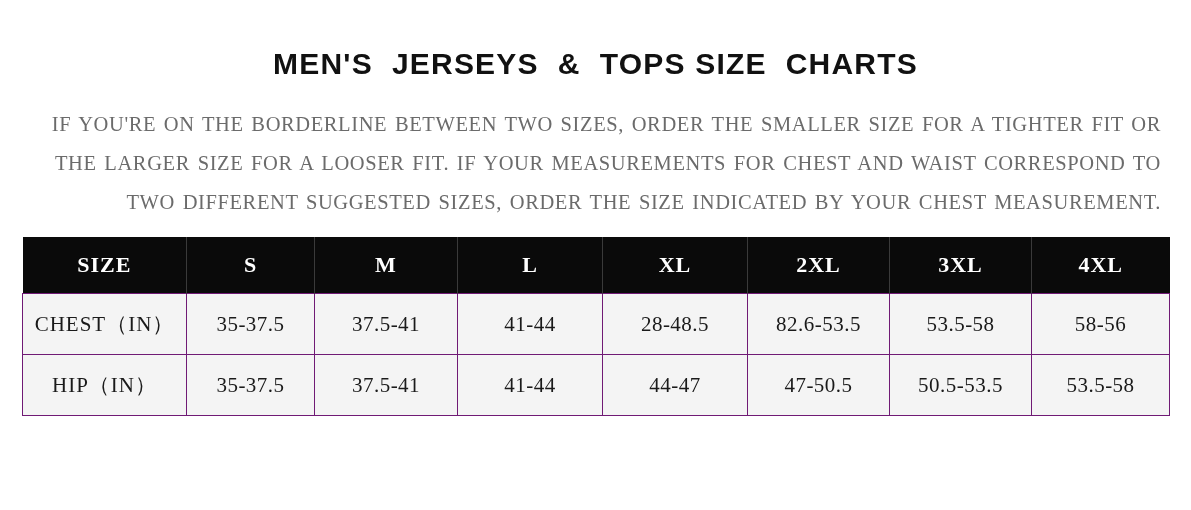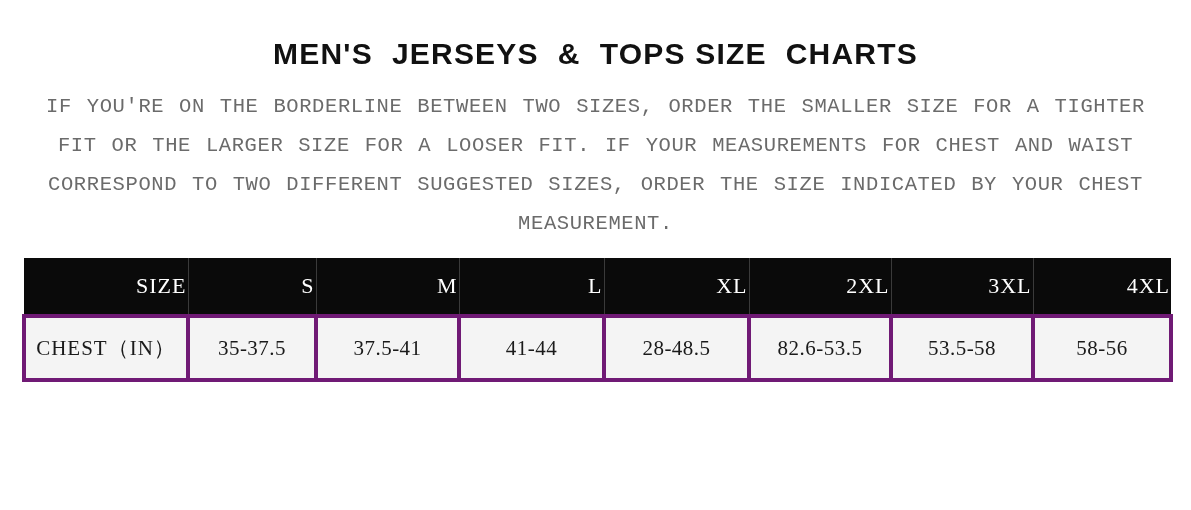--- a/index.html
+++ b/index.html
@@ -11,44 +11,44 @@
     width: 1191px;
     height: 510px;
     font-family: "Liberation Sans", sans-serif;
     color: #111111;
     overflow: hidden;
   }
   .page {
     width: 1191px;
     height: 510px;
     box-sizing: border-box;
-    padding: 2px 22px;
+    padding: 12px 22px;
     position: relative;
   }
   .title {
     text-align: center;
     font-family: "Liberation Sans", sans-serif;
     font-weight: bold;
     font-size: 30px;
     letter-spacing: 1.2px;
     color: #111111;
     margin: 0;
     padding-top: 33px;
     line-height: 38px;
     white-space: pre;
   }
   .intro {
-    margin: 0;
+    margin: 8px;
     padding-top: 14px;
-    font-family: Liberation Mono, monospace;
+    font-family: Liberation Serif, serif;
     font-size: 20.5px;
     line-height: 39px;
     letter-spacing: 0.6px;
     color: #6b6b6b;
-    text-align: center;
+    text-align: right;
     word-spacing: 2px;
   }
   .table-wrap {
     margin-top: 15px;
   }
   table.size-chart {
     border-collapse: collapse;
     width: 1147px;
     table-layout: fixed;
     font-family: "Liberation Serif", serif;
@@ -58,37 +58,37 @@
   table.size-chart col.c2 { width: 143px; }
   table.size-chart col.c3 { width: 145px; }
   table.size-chart col.c4 { width: 145px; }
   table.size-chart col.c5 { width: 142px; }
   table.size-chart col.c6 { width: 142px; }
   table.size-chart col.c7 { width: 138px; }
 
   table.size-chart thead th {
     background: #0a0a0a;
     color: #ffffff;
-    font-weight: normal;
+    font-weight: bold;
     font-size: 22px;
     height: 54px;
-    text-align: right;
+    text-align: center;
     border-right: 1px solid #3a3a3a;
     letter-spacing: 1px;
   }
   table.size-chart thead th:last-child {
     border-right: none;
   }
   table.size-chart tbody td {
     background: #f4f4f4;
     color: #1a1a1a;
     font-size: 21px;
     height: 58px;
     text-align: center;
-    border: 4px solid #701a75;
+    border: 1px solid #701a75;
     letter-spacing: 0.5px;
   }
   table.size-chart tbody td.rowlabel {
     letter-spacing: 1px;
   }
 </style>
 </head>
 <body>
 
 <div class="page">
@@ -125,17 +125,27 @@
         <tr>
           <td class="rowlabel">CHEST（IN）</td>
           <td>35-37.5</td>
           <td>37.5-41</td>
           <td>41-44</td>
           <td>28-48.5</td>
           <td>82.6-53.5</td>
           <td>53.5-58</td>
           <td>58-56</td>
         </tr>
+        <tr>
+          <td class="rowlabel">HIP（IN）</td>
+          <td>35-37.5</td>
+          <td>37.5-41</td>
+          <td>41-44</td>
+          <td>44-47</td>
+          <td>47-50.5</td>
+          <td>50.5-53.5</td>
+          <td>53.5-58</td>
+        </tr>
       </tbody>
     </table>
   </div>
 
 </div>
 
 </body></html>

